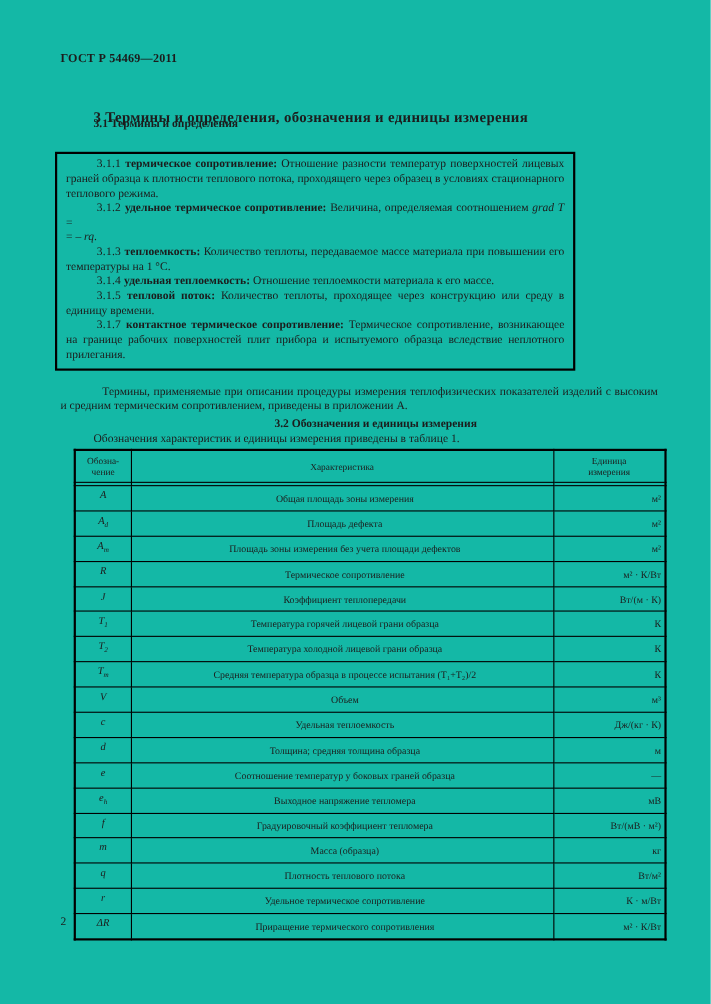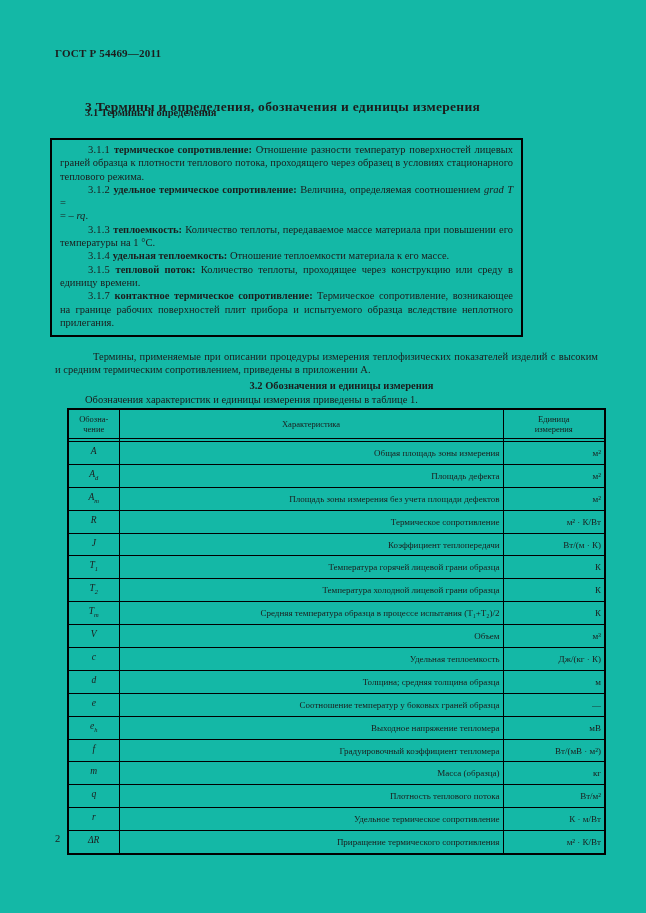--- a/index.html
+++ b/index.html
@@ -27,21 +27,21 @@
   .tcap{position:absolute;left:55px;top:419px;font-size:9px;color:#222;}
   table.t1{
     position:absolute;left:55px;top:408px;width:537px;table-layout:fixed;
     border-collapse:collapse;border:2px solid #000;font-size:9px;margin-left:12px;
   }
   .t1 th,.t1 td{border:1px solid #000;vertical-align:middle;}
   .t1 th{font-weight:normal;font-size:8.5px;line-height:10px;text-align:center;padding:4px 2px;white-space:pre-line;}
   .t1 td{padding:4px 3px;line-height:10px;}
   td.sym{text-align:center;font-style:italic;font-size:9.5px;}
   td.sym sub{font-size:6.5px;font-style:italic;}
-  td.chr{text-align:right;padding-left:8px;}
+  td.chr{text-align:center;padding-left:8px;}
   td.unt{text-align:right;}
   tr.spacer td{height:2px;padding:0;border-top:1px solid #000;border-bottom:1px solid #000;}
   .col-sym{width:51px;}.col-chr{width:384px;}.col-unt{width:102px;}
   .pagenum{position:absolute;left:55px;top:833px;font-size:10.5px;}
   i.fml{font-style:italic;}
 </style>
 </head>
 <body>
 
 <div class="page">

